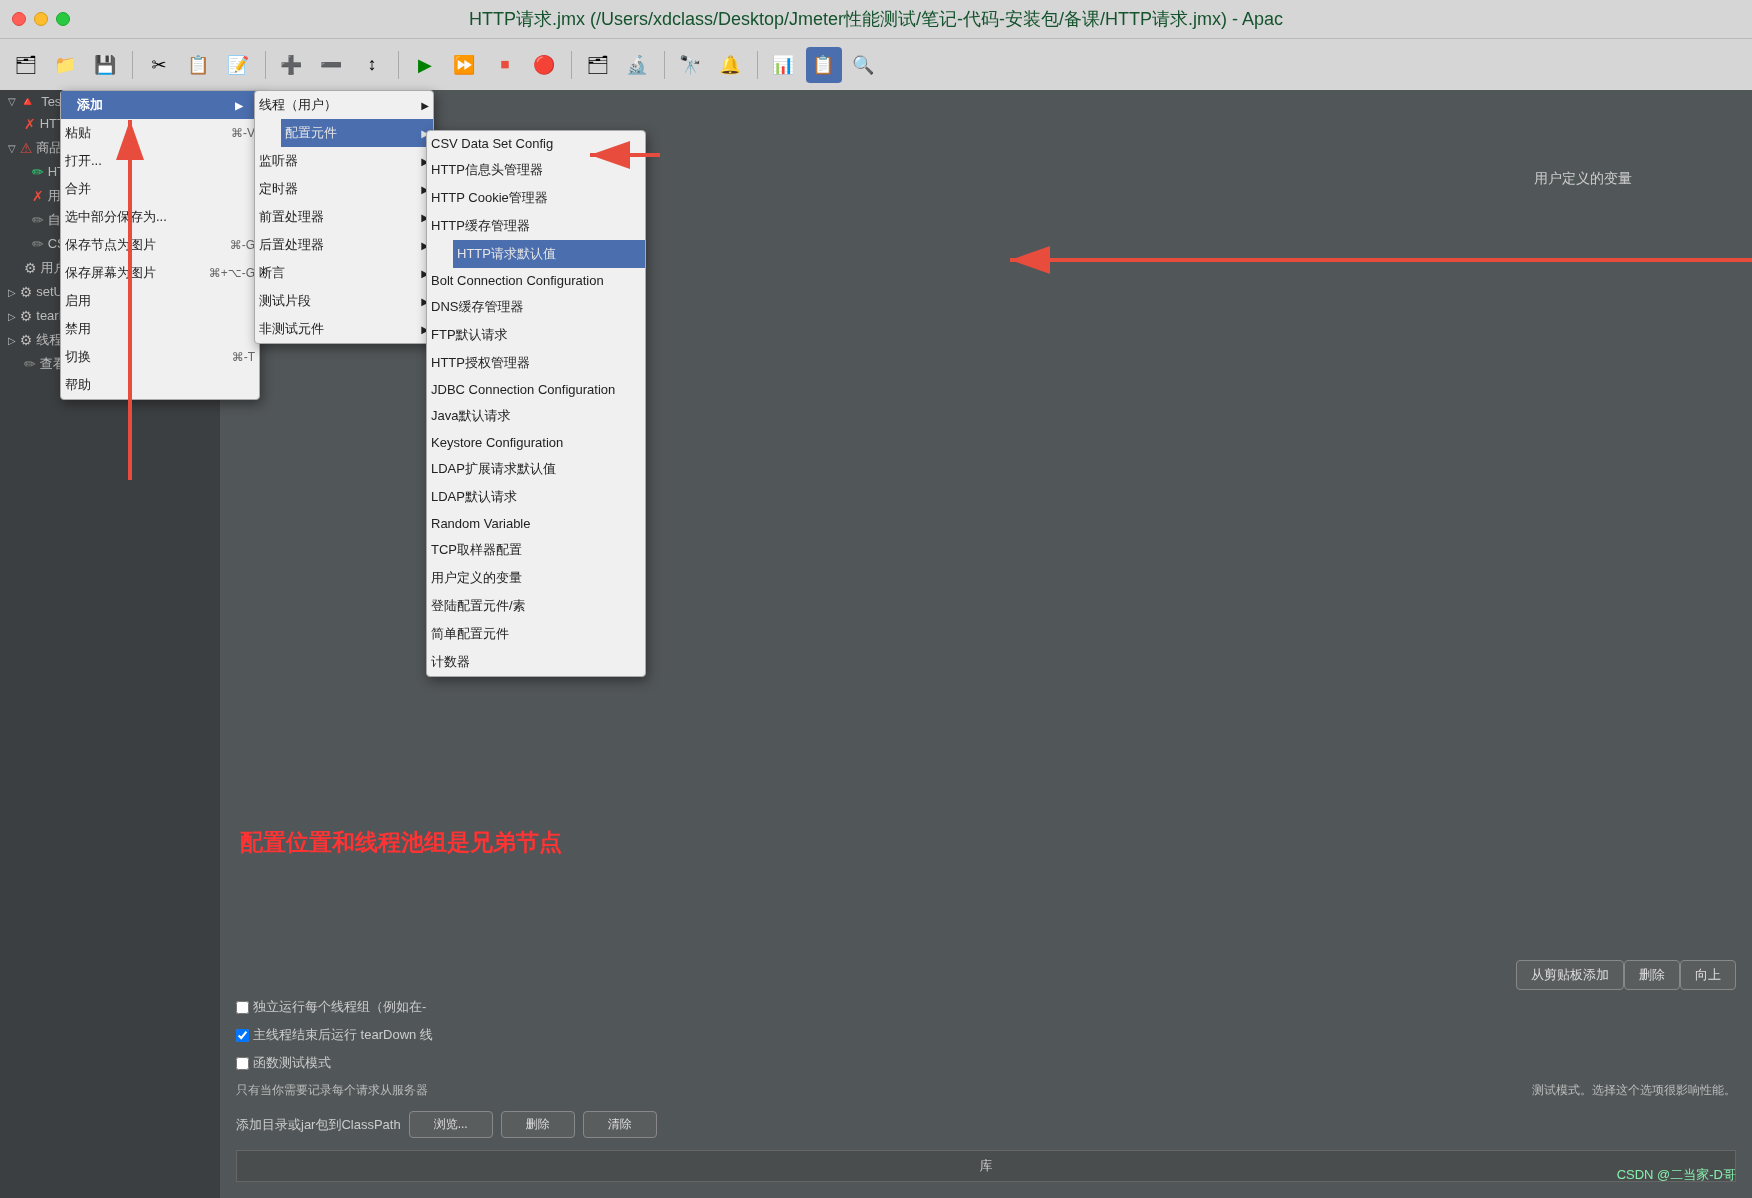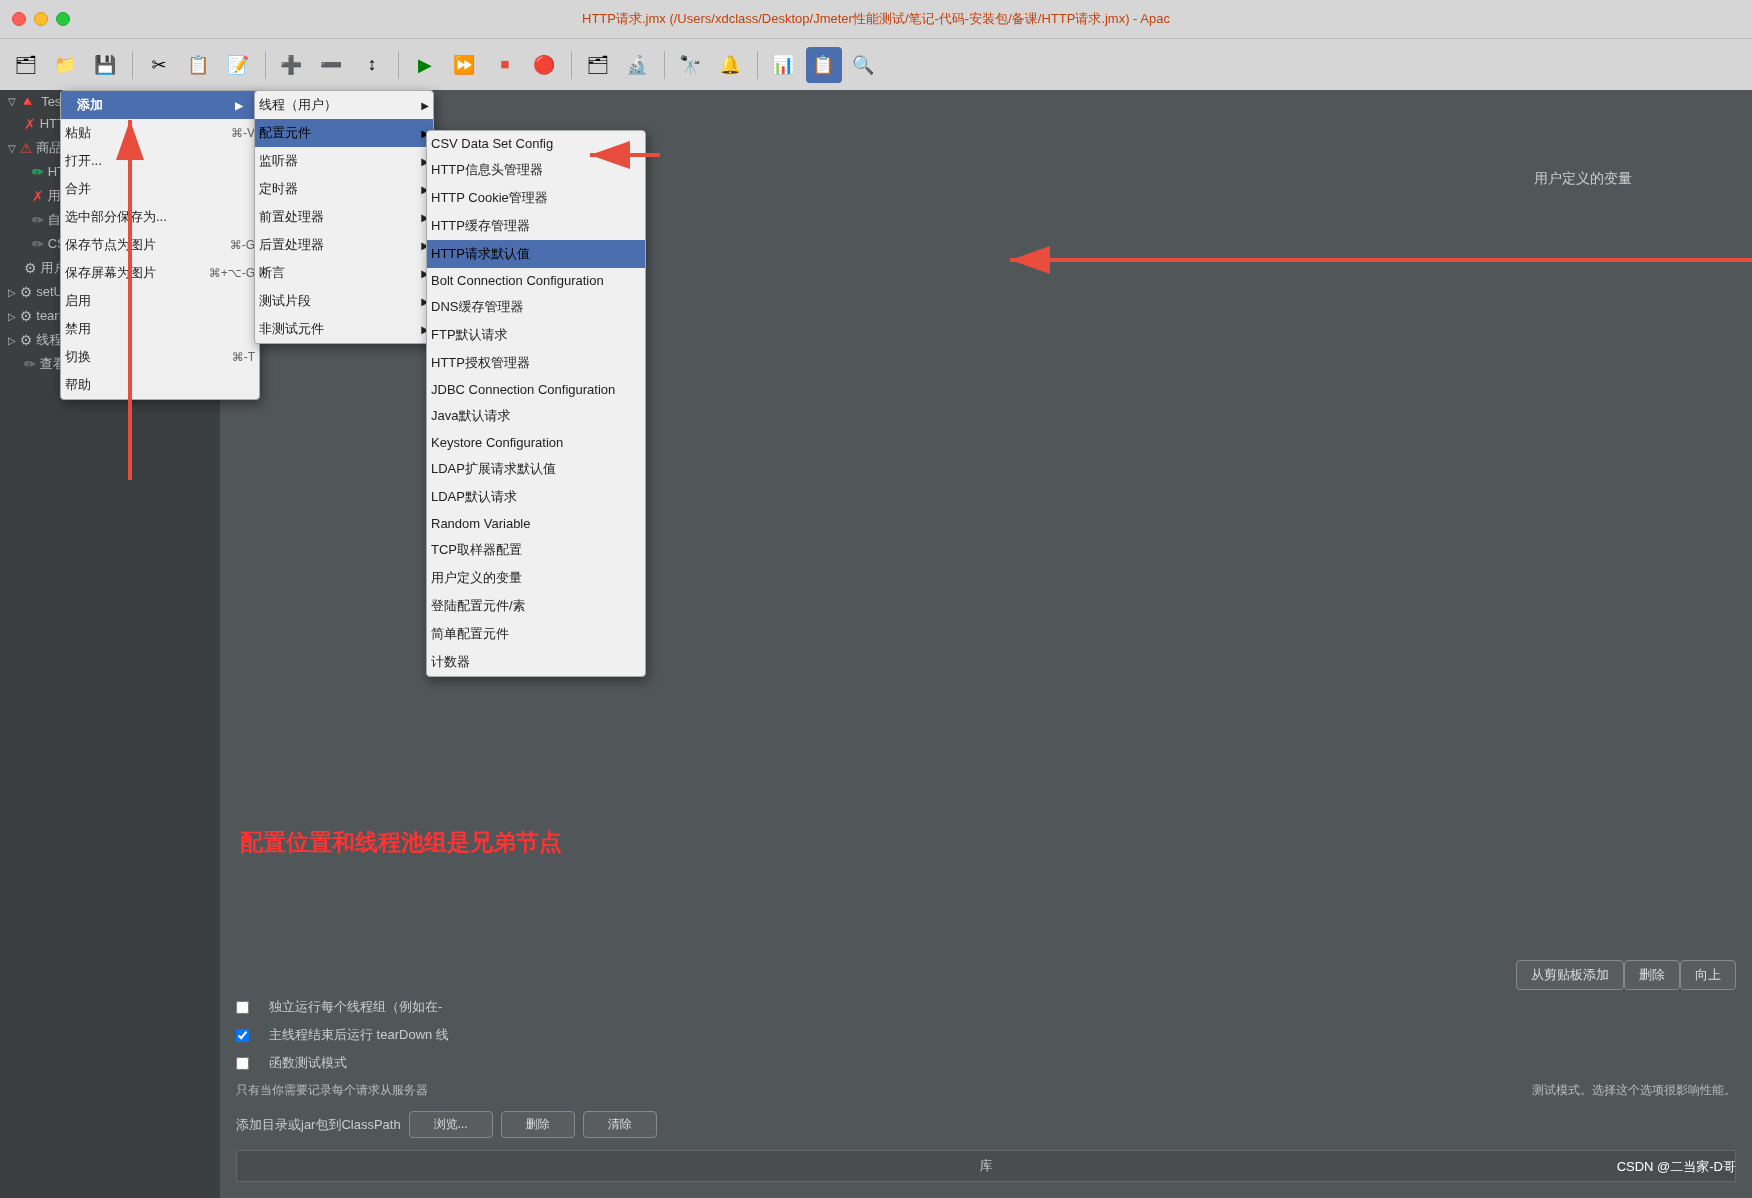--- a/index.html
+++ b/index.html
@@ -31,22 +31,22 @@
       height: 14px;
       border-radius: 50%;
     }
     .tl-red { background: #ff5f57; border: 1px solid #e0443e; }
     .tl-yellow { background: #febc2e; border: 1px solid #d4a017; }
     .tl-green { background: #28c840; border: 1px solid #1aab29; }
     .titlebar-text {
       position: absolute;
       left: 50%;
       transform: translateX(-50%);
-      font-size: 13px;
-      color: #c2410c;
+      font-size: 18px;
+      color: #14532d;
       white-space: nowrap;
     }
 
     
     .toolbar {
       background: #d6d6d6;
       height: 52px;
       display: flex;
       align-items: center;
       padding: 0 8px;
@@ -117,21 +117,21 @@
       position: absolute;
       left: 20px;
       bottom: 320px;
       color: #ff4444;
       font-size: 22px;
       font-weight: bold;
     }
     .checkbox-row {
       display: flex;
       align-items: center;
-      gap: 20px;
+      gap: 4px;
       margin-bottom: 10px;
       color: #ccc;
       font-size: 13px;
     }
     .checkbox-row input[type="checkbox"] { margin: 0; }
     .info-text {
       color: #bbb;
       font-size: 12px;
       margin-bottom: 12px;
     }
@@ -226,21 +226,22 @@
       align-items: center;
       justify-content: space-between;
       padding: 5px 4px;
       font-size: 13px;
       color: #222;
       cursor: pointer;
       white-space: nowrap;
     }
     .menu-item.selected {
       background: #4b6eaf;
-      color: #000000;
+      color: #e5e5e5;
+      margin-left: 26px;
     }
     .menu-item.has-submenu::after {
       content: '▶';
       font-size: 10px;
       margin-left: 16px;
     }
     .menu-item .shortcut {
       color: #666;
       font-size: 12px;
       margin-left: 20px;
@@ -267,23 +268,23 @@
       left: 0;
       width: 100%;
       height: 100%;
       pointer-events: none;
       z-index: 300;
     }
 
     
     .watermark {
       position: absolute;
-      bottom: 22px;
+      bottom: 14px;
       right: 16px;
-      color: #ffffff;
+      color: #86efac;
       font-size: 13px;
     }
   </style>
 </head>
 <body>
 
 <div class="titlebar">
   <div class="traffic-lights">
     <div class="traffic-light tl-red"></div>
     <div class="traffic-light tl-yellow"></div>

